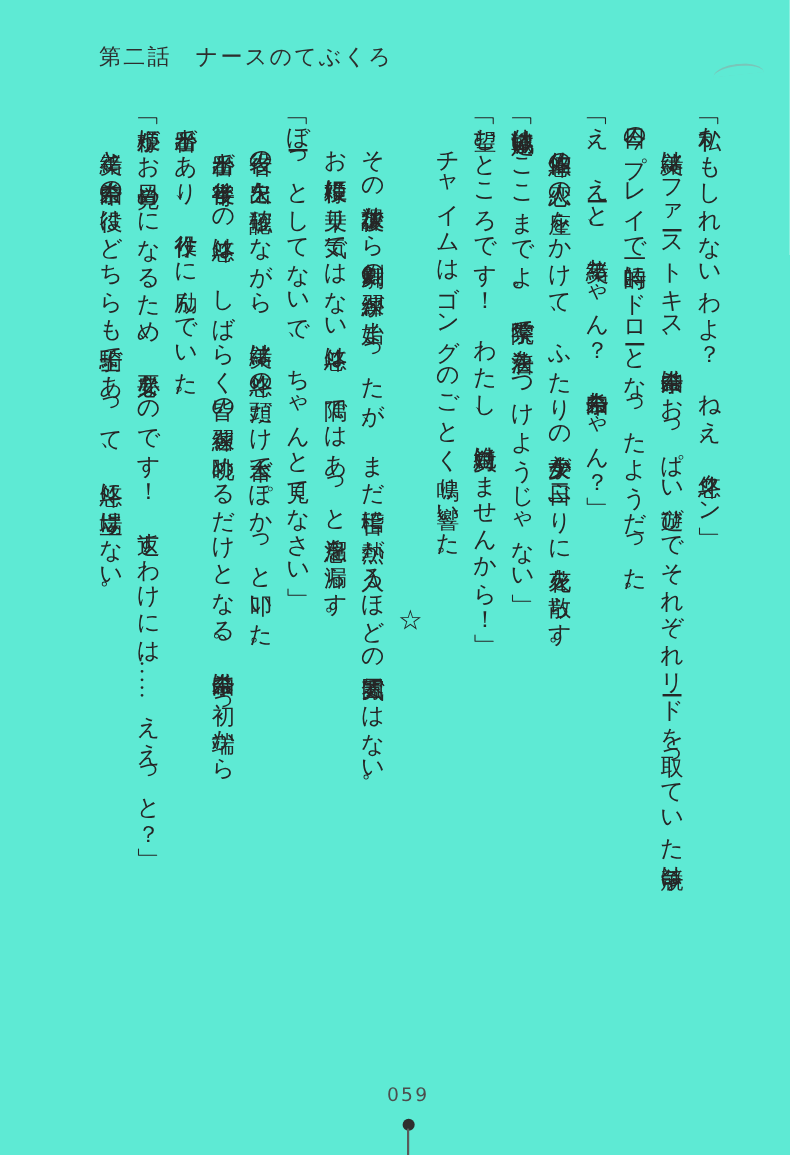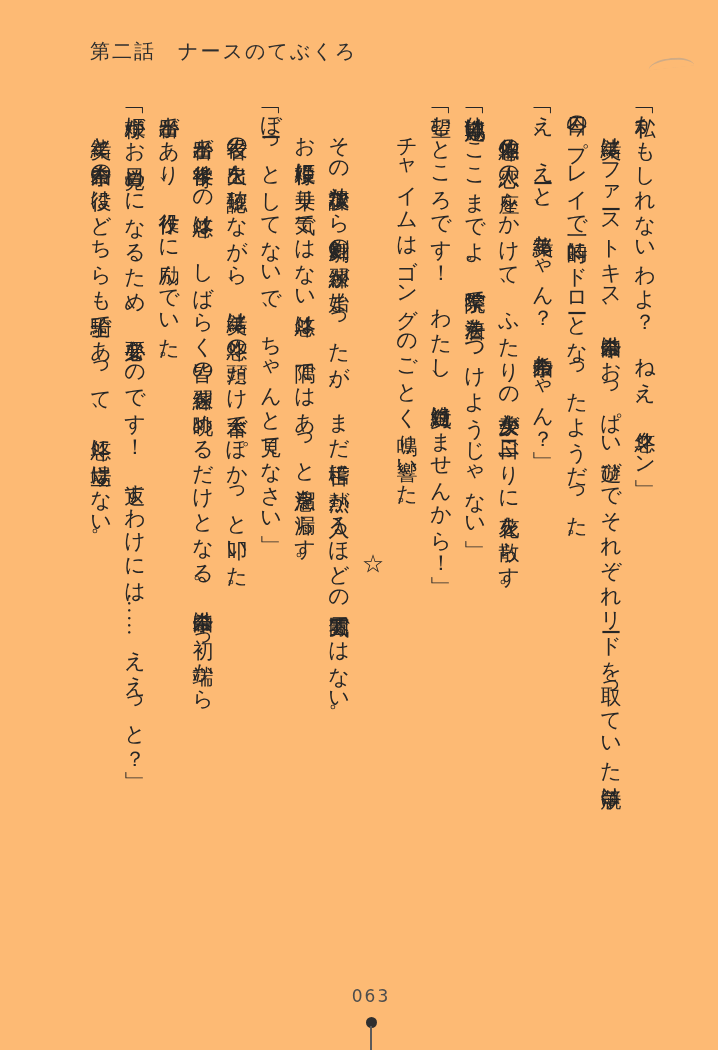--- a/index.html
+++ b/index.html
@@ -9,21 +9,21 @@
   body {
     width: 718px;
     height: 1050px;
     position: relative;
     overflow: hidden;
     font-family: "Liberation Serif", "DejaVu Serif", serif;
   }
   .page {
     position: absolute;
     inset: 0;
-    background: #fdba74;
+    background: #5eead4;
     color: #262626;
   }
   .chapter-header {
     position: absolute;
     left: 90px;
     top: 38px;
     font-size: 20px;
     letter-spacing: 2px;
     color: #2e2e2e;
     white-space: pre;
@@ -125,18 +125,18 @@
       <div class="vline">　お姫様役に乗り気ではない悠斗は、隅ではあっと溜息を漏らす。</div>
       <div class="vline">「ぼーっとしてないで、ちゃんと見てなさい」</div>
       <div class="vline">　役者の出欠を確認しながら、美緒は悠斗の頭だけ台本でぽかっと叩いた。</div>
       <div class="vline">　出番が後半寄りの悠斗は、しばらく皆の練習を眺めるだけとなる。由希奈は初っ端から</div>
       <div class="vline">出番があり、役作りに励んでいた。</div>
       <div class="vline">「姫様がお目覚めになるため、必要なのです！　返すわけには……ええっと？」</div>
       <div class="vline">　美緒と由希奈の役はどちらも騎士であって、悠斗に立場はない。</div>
     </div>
 
   <div class="page-footer">
-    <div class="page-number">063</div>
+    <div class="page-number">059</div>
     <div class="binding-dot"></div>
     <div class="binding-line"></div>
   </div>
 
 </div>
 
 </body></html>

